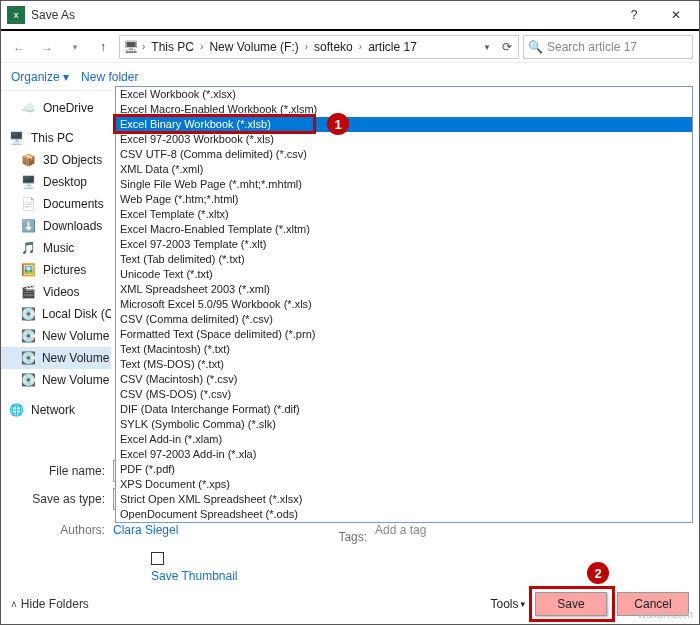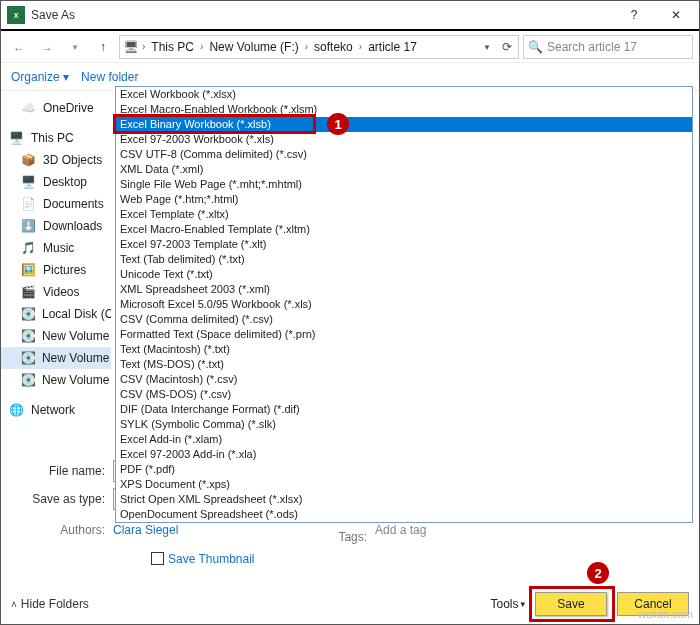--- a/index.html
+++ b/index.html
@@ -32,25 +32,25 @@
 .callout{width:22px;height:22px;border-radius:50%;background:#c00000;color:#fff;font-weight:700;display:flex;align-items:center;justify-content:center;font-size:13px;position:absolute;z-index:7;}
 .bottom{position:absolute;bottom:0;left:0;right:0;height:170px;padding:6px 12px;}
 .formrow{display:flex;align-items:center;margin-bottom:6px;}
 .formrow .lbl{width:100px;text-align:right;padding-right:8px;color:#333;}
 .formrow .fld{flex:1;height:22px;border:1px solid #7aa7d9;background:#eaf3fc;padding:0 4px;display:flex;align-items:center;position:relative;}
 .formrow .fld .chev{position:absolute;right:4px;color:#555;}
 .metarow{display:flex;align-items:center;margin:2px 0 0 0;}
 .metarow .ml{width:100px;text-align:right;padding-right:8px;color:#737373;}
 .metarow .mv{color:#1a6fc9;}
 .metarow .mv.gray{color:#888;}
-.chk{display:flex;align-items:flex-start;margin:8px 0 0 138px;color:#1a6fc9;gap:4px;}
+.chk{display:flex;align-items:flex-start;margin:8px 0 0 138px;color:#1a6fc9;gap:4px;flex-direction:column;}
 .footer{position:absolute;bottom:8px;left:10px;right:10px;display:flex;align-items:center;}
 .footer .left{color:#333;display:flex;align-items:center;gap:4px;}
 .footer .right{margin-left:auto;display:flex;align-items:center;gap:10px;}
-.btn{height:24px;min-width:72px;border:1px solid #999;background:#fde047;display:flex;align-items:center;justify-content:center;padding:0 10px;color:#222;}
+.btn{height:24px;min-width:72px;border:1px solid #999;background:#fca5a5;display:flex;align-items:center;justify-content:center;padding:0 10px;color:#222;}
 .btn.shadow{box-shadow:1px 1px 2px rgba(0,0,0,0.3);}
 .tools{color:#222;display:flex;align-items:center;gap:2px;text-align:right;}
 .wm{position:absolute;bottom:4px;right:6px;color:#bbb;font-size:11px;z-index:20;}
 </style>
 </head>
 <body>
 
 <div class="titlebar">
   <span class="xicon">
     <svg viewBox="0 0 24 24">

